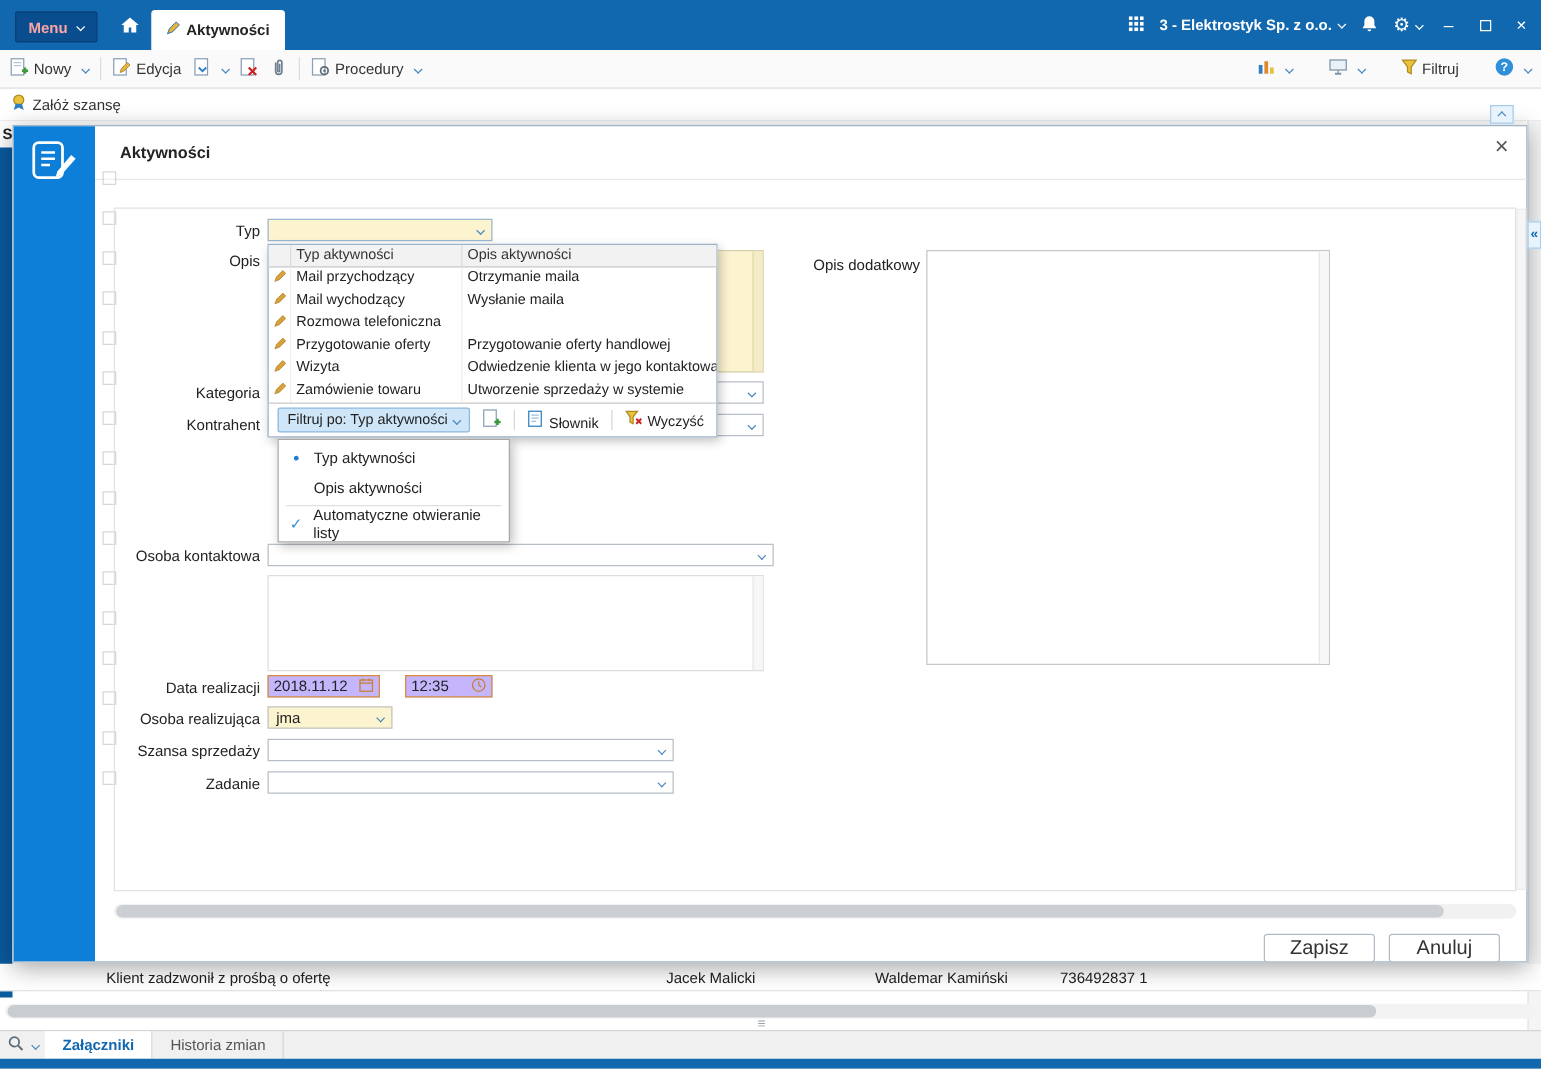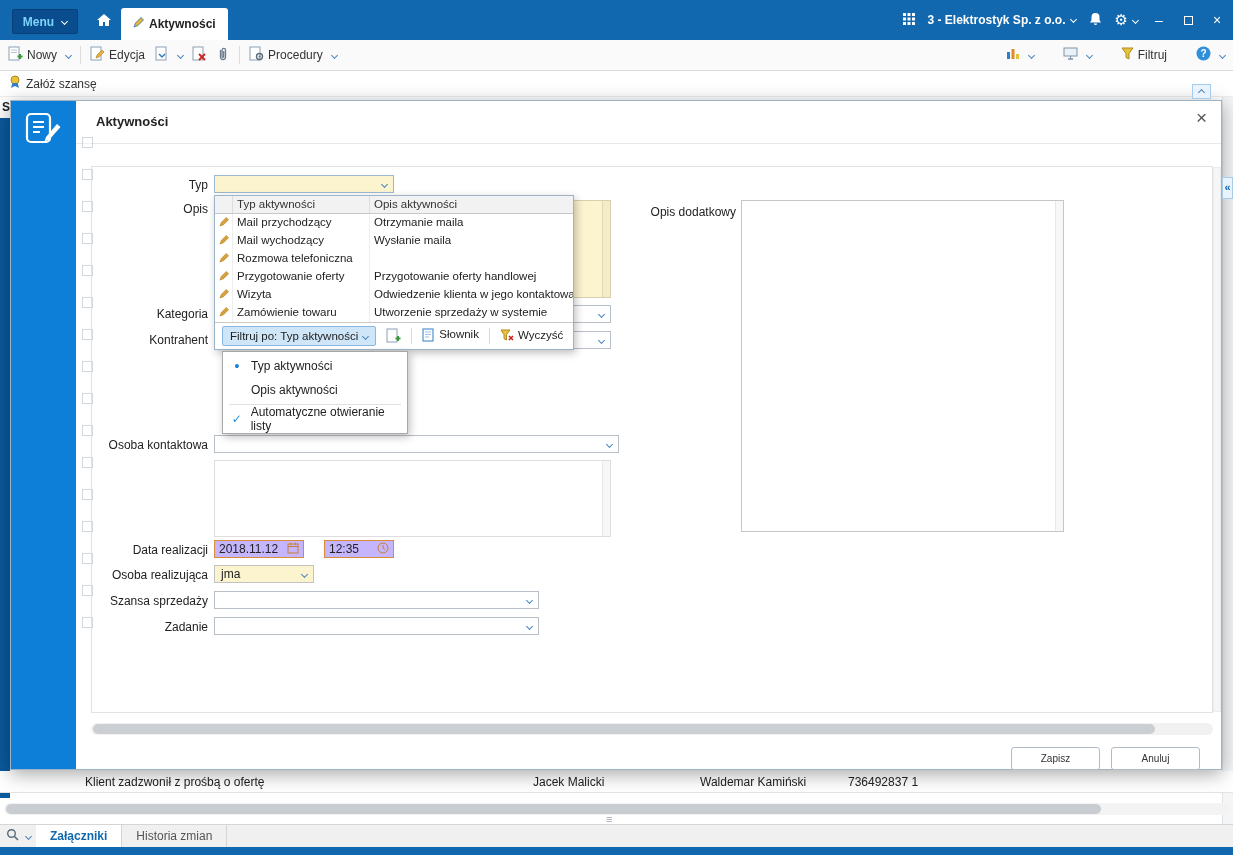--- a/index.html
+++ b/index.html
@@ -3,21 +3,21 @@
 <meta charset="utf-8">
 <style>
   *{margin:0;padding:0;box-sizing:border-box}
   body{font-family:"Liberation Sans","DejaVu Sans",sans-serif;font-size:12px;color:#222;background:#777}
   #app{position:relative;width:1233px;height:855px;background:#fff;overflow:hidden}
   .chev{display:inline-block;width:5px;height:5px;border-right:1.5px solid #4a86c0;border-bottom:1.5px solid #4a86c0;transform:rotate(45deg);margin-left:5px;vertical-align:2px}
   .chev.white{border-color:#fff}
   .chev.up{transform:rotate(225deg);vertical-align:-2px}
   
   .topbar{position:absolute;left:0;top:0;width:1233px;height:40px;background:#1268ae}
-  .menu-btn{position:absolute;left:12px;top:9px;width:66px;height:25px;background:#0a4d8e;border:1px solid #083f77;border-radius:2px;color:#7dd3fc;font-weight:bold;display:flex;align-items:center;justify-content:center;gap:3px;cursor:pointer}
+  .menu-btn{position:absolute;left:12px;top:9px;width:66px;height:25px;background:#0a4d8e;border:1px solid #083f77;border-radius:2px;color:#fca5a5;font-weight:bold;display:flex;align-items:center;justify-content:center;gap:3px;cursor:pointer}
   .home{position:absolute;left:96px;top:13px;cursor:pointer}
   .tab-active{position:absolute;left:121px;top:8px;height:32px;background:#fff;border-radius:3px 3px 0 0;display:flex;align-items:center;padding:0 12px;font-weight:bold;gap:5px;cursor:pointer}
   .top-right{position:absolute;right:8px;top:0;height:40px;display:flex;align-items:center;gap:13px;color:#fff}
   .top-right .winbtn{font-size:14px;cursor:pointer;width:16px;text-align:center}
   .maxbox{display:inline-block;width:9px;height:9px;border:1px solid #fff}
   .gearglyph{font-size:15px;cursor:pointer}
   .company{cursor:pointer;font-weight:bold}
   
   .toolbar{position:absolute;left:0;top:40px;width:1233px;height:31px;background:#fafafa;border-bottom:1px solid #d9d9d9;display:flex;align-items:center;padding:0 8px;gap:9px}
   .tb-item{display:flex;align-items:center;gap:4px;color:#333;cursor:pointer;white-space:nowrap}
@@ -55,35 +55,35 @@
   .sel{position:absolute;height:18px;background:#fff;border:1px solid #b8bfc6;display:flex;align-items:center;justify-content:flex-end;padding-right:6px;cursor:pointer}
   .combo{position:absolute;height:18px;background:#fcf3cf;border:1px solid #9cb8d2;display:flex;align-items:center;justify-content:space-between;padding:0 6px;cursor:pointer}
   .opis-area{position:absolute;left:203px;top:99px;width:397px;height:98px;background:#fcf3cf;border:1px solid #d8cfae;z-index:1}
   .vs{position:absolute;right:0;top:0;width:8px;height:100%;background:#f7f7f7;border-left:1px solid #e8e8e8}
   .addr-box{position:absolute;left:203px;top:359px;width:397px;height:77px;background:#fff;border:1px solid #dedede}
   .dt{position:absolute;height:18px;background:#c4b5fd;border:1px solid #d98b3a;display:flex;align-items:center;justify-content:space-between;padding:0 4px;cursor:text}
   .opis-dod{position:absolute;left:730px;top:99px;width:323px;height:332px;background:#fff;border:1px solid #c6c6c6;cursor:text}
   .modal-vstrip{position:absolute;left:1202px;top:66px;width:8px;height:545px;background:#f6f6f6;border:1px solid #ececec}
   .m-hscroll{position:absolute;left:80px;top:622px;width:1122px;height:12px;background:#f1f1f1;border-radius:6px}
   .m-hthumb{position:absolute;left:2px;top:1px;width:1062px;height:10px;background:#cbcfd3;border-radius:5px;cursor:pointer}
-  .btn{position:absolute;width:89px;height:23px;background:#fff;border:1px solid #b3bcc6;border-radius:3px;font-size:10px;color:#333;text-align:center;line-height:21px;cursor:pointer}
+  .btn{position:absolute;width:89px;height:23px;background:#fff;border:1px solid #b3bcc6;border-radius:3px;font-size:16px;color:#333;text-align:center;line-height:21px;cursor:pointer}
   
   .dd-panel{position:absolute;left:203px;top:94px;width:360px;background:#fff;border:1px solid #9db4c8;box-shadow:2px 3px 8px rgba(0,0,0,.25);z-index:5;font-size:11.5px}
   .dd-head{display:flex;height:18px;background:#f2f2f2;border-bottom:1px solid #c9c9c9;color:#333}
   .dd-h-icon{width:18px;border-right:1px solid #ddd}
   .dd-h1{width:137px;padding-left:4px;border-right:1px solid #ddd;line-height:17px}
   .dd-h2{flex:1;padding-left:4px;line-height:17px}
   .dd-row{display:flex;height:18px;cursor:pointer}
   .dd-icon{width:18px;text-align:center;line-height:18px;border-right:1px solid #eee}
   .dd-c1{width:137px;padding-left:4px;line-height:17px;border-right:1px solid #eee;white-space:nowrap;overflow:hidden}
   .dd-c2{flex:1;padding-left:4px;line-height:17px;white-space:nowrap;overflow:hidden}
   .dd-footer{display:flex;align-items:center;height:27px;border-top:1px solid #c9c9c9;padding:0 7px;gap:10px}
   .fpo-btn{display:flex;align-items:center;height:20px;padding:0 7px;background:#cfe6f8;border:1px solid #8ab8e0;border-radius:2px;cursor:pointer;white-space:nowrap}
   .ft-sep{width:1px;height:16px;background:#d8d8d8}
-  .ft-item{display:flex;align-items:flex-start;gap:4px;cursor:pointer;white-space:nowrap}
+  .ft-item{display:flex;align-items:flex-end;gap:4px;cursor:pointer;white-space:nowrap}
   
   .fm{position:absolute;left:211px;top:250px;width:186px;background:#fff;border:1px solid #a8a8a8;box-shadow:2px 3px 8px rgba(0,0,0,.25);z-index:6;padding:2px 0;font-size:12px}
   .fm-item{display:flex;align-items:center;height:24px;cursor:pointer}
   .fm-bullet{width:28px;text-align:center;color:#1a7fd4;font-size:14px}
   .fm-check{width:28px;text-align:center;color:#2a90d9;font-weight:bold}
   .fm-sep{height:1px;background:#e0e0e0;margin:2px 6px}
 </style>
 </head>
 <body>
 

